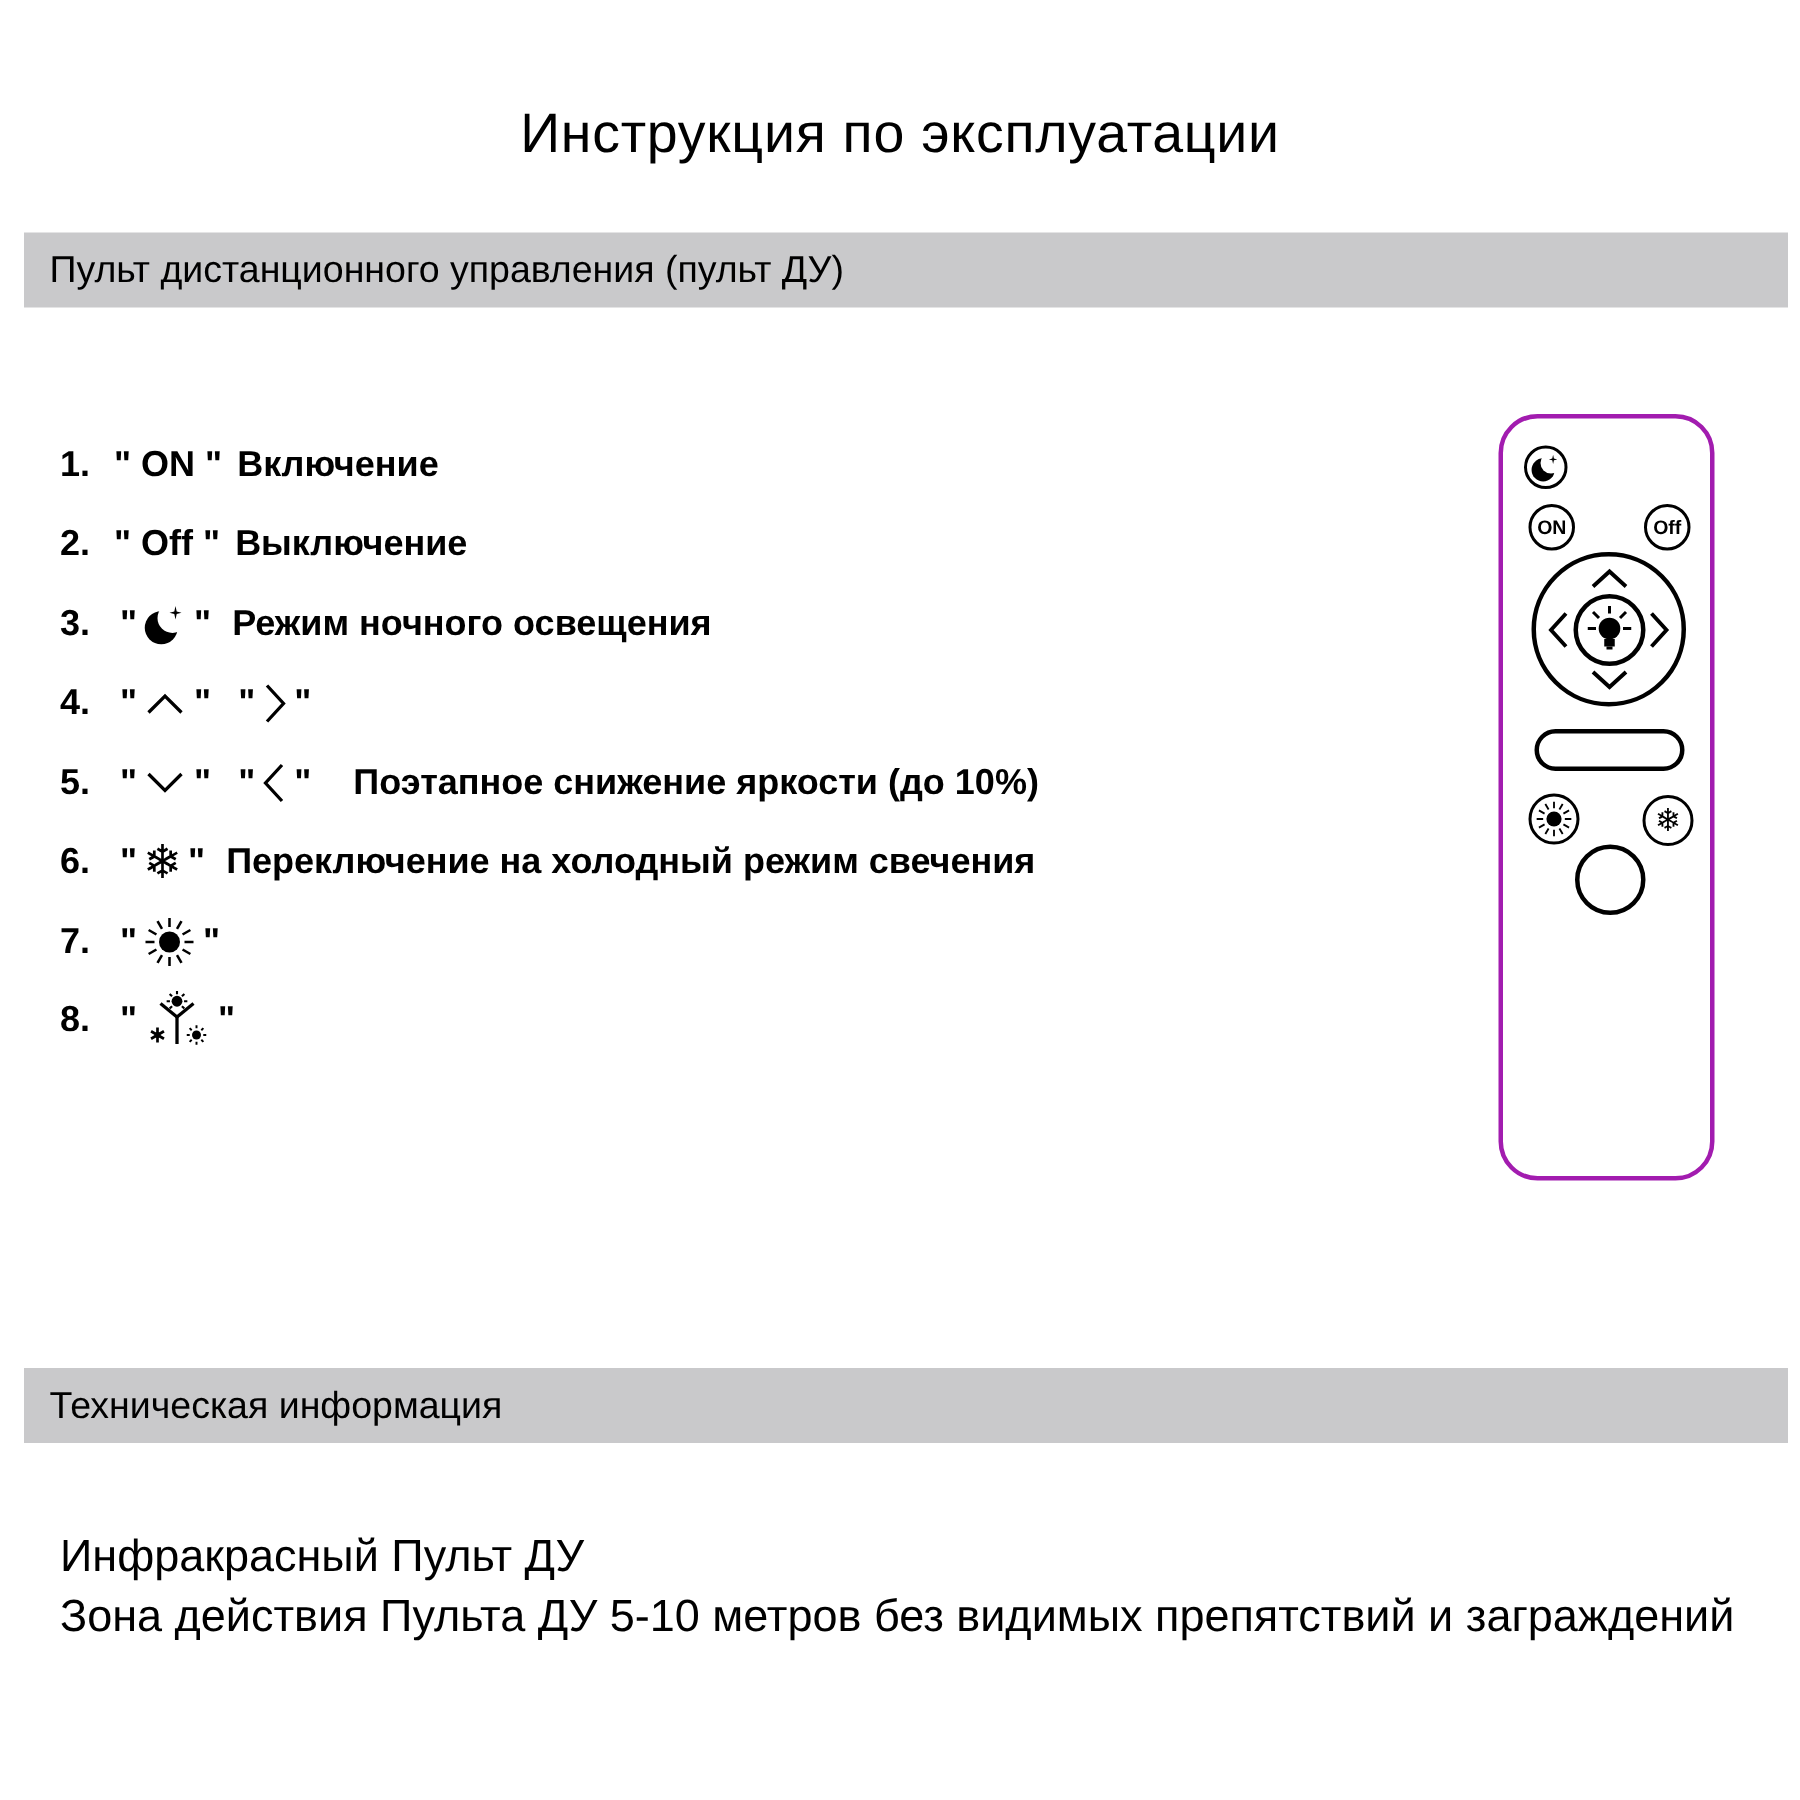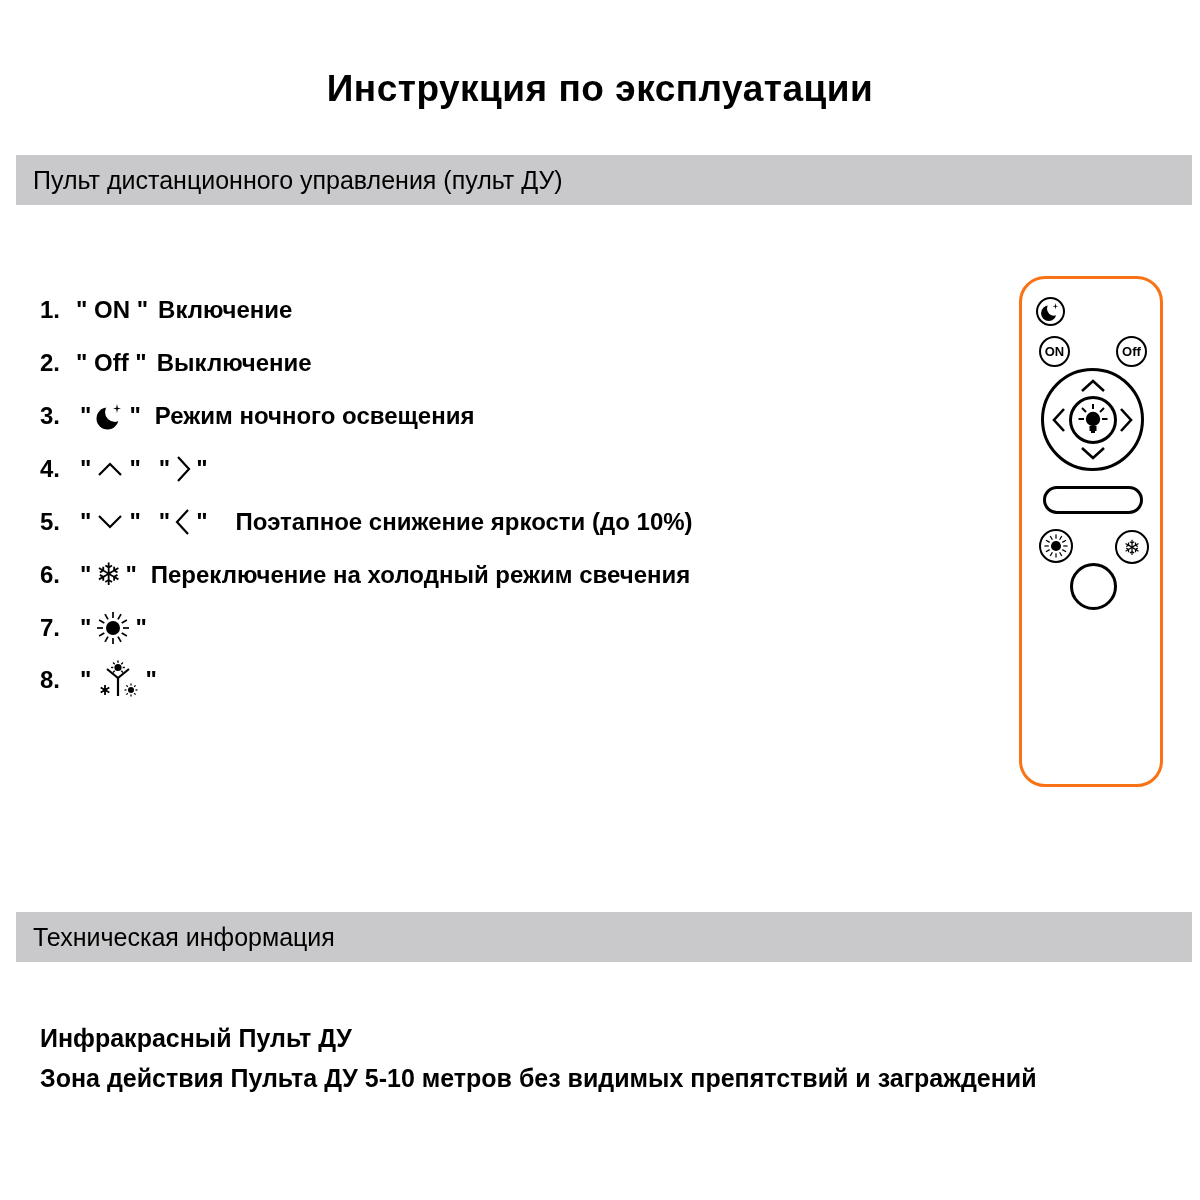--- a/index.html
+++ b/index.html
@@ -3,45 +3,45 @@
 <meta charset="utf-8">
 <style>
   html,body{margin:0;padding:0;}
   body{
     width:1200px;height:1200px;position:relative;background:#ffffff;
     font-family:"Liberation Sans","DejaVu Sans",sans-serif;
     color:#000;overflow:hidden;
   }
   .title{
     position:absolute;top:68px;left:0;width:1200px;text-align:center;
-    font-size:37px;font-weight:bold;margin:0;letter-spacing:0.5px;
+    font-size:37px;font-weight:normal;margin:0;letter-spacing:0.5px;
   }
   .section-bar{
     position:absolute;left:16px;width:1176px;height:50px;background:#c9c9cb;
     display:flex;align-items:center;box-sizing:border-box;padding-left:17px;
     font-size:25px;font-weight:normal;
   }
   .bar-remote{top:155px;}
   .bar-tech{top:912px;}
   .ins-list{position:absolute;left:40px;top:283px;width:930px;}
   .row{display:flex;align-items:center;height:53px;font-size:24px;font-weight:bold;}
   .row .num{width:36px;flex:0 0 36px;}
   .row .q{margin:0 4px;}
   .row .txt{margin-left:10px;white-space:nowrap;}
   .row .gap{width:10px;}
   .row.row8{height:auto;margin-top:6px;align-items:center;}
   .two-line div{line-height:33px;white-space:nowrap;}
   .icon{display:inline-flex;align-items:center;justify-content:center;}
   .snow-glyph{font-size:31px;line-height:30px;font-weight:bold;}
   .tech-lines{position:absolute;left:40px;top:1018px;}
-  .tech-line{height:40px;display:flex;align-items:center;font-size:25px;font-weight:bold;white-space:nowrap;}
+  .tech-line{height:40px;display:flex;align-items:center;font-size:30px;font-weight:normal;white-space:nowrap;}
   
   .remote{
     position:absolute;left:999px;top:276px;width:144px;height:511px;
-    border:3px solid #f97316;border-radius:26px;box-sizing:border-box;background:#fff;margin-left:20px;
+    border:3px solid #a21caf;border-radius:26px;box-sizing:border-box;background:#fff;
   }
   .rc-btn{position:absolute;border:2.5px solid #000;border-radius:50%;box-sizing:border-box;
     display:flex;align-items:center;justify-content:center;background:#fff;}
   .rc-moon{left:14px;top:18px;width:29px;height:29px;}
   .rc-on{left:17px;top:57px;width:31px;height:31px;font-size:13px;font-weight:bold;}
   .rc-off{left:94px;top:57px;width:31px;height:31px;font-size:13px;font-weight:bold;text-align:right;}
   .rc-dpad{position:absolute;left:19px;top:89px;width:103px;height:103px;border:3px solid #000;
     border-radius:50%;box-sizing:border-box;background:#fff;}
   .rc-dpad-center{position:absolute;left:24.5px;top:24.5px;width:48px;height:48px;border:3px solid #000;
     border-radius:50%;box-sizing:border-box;display:flex;align-items:center;justify-content:center;}

